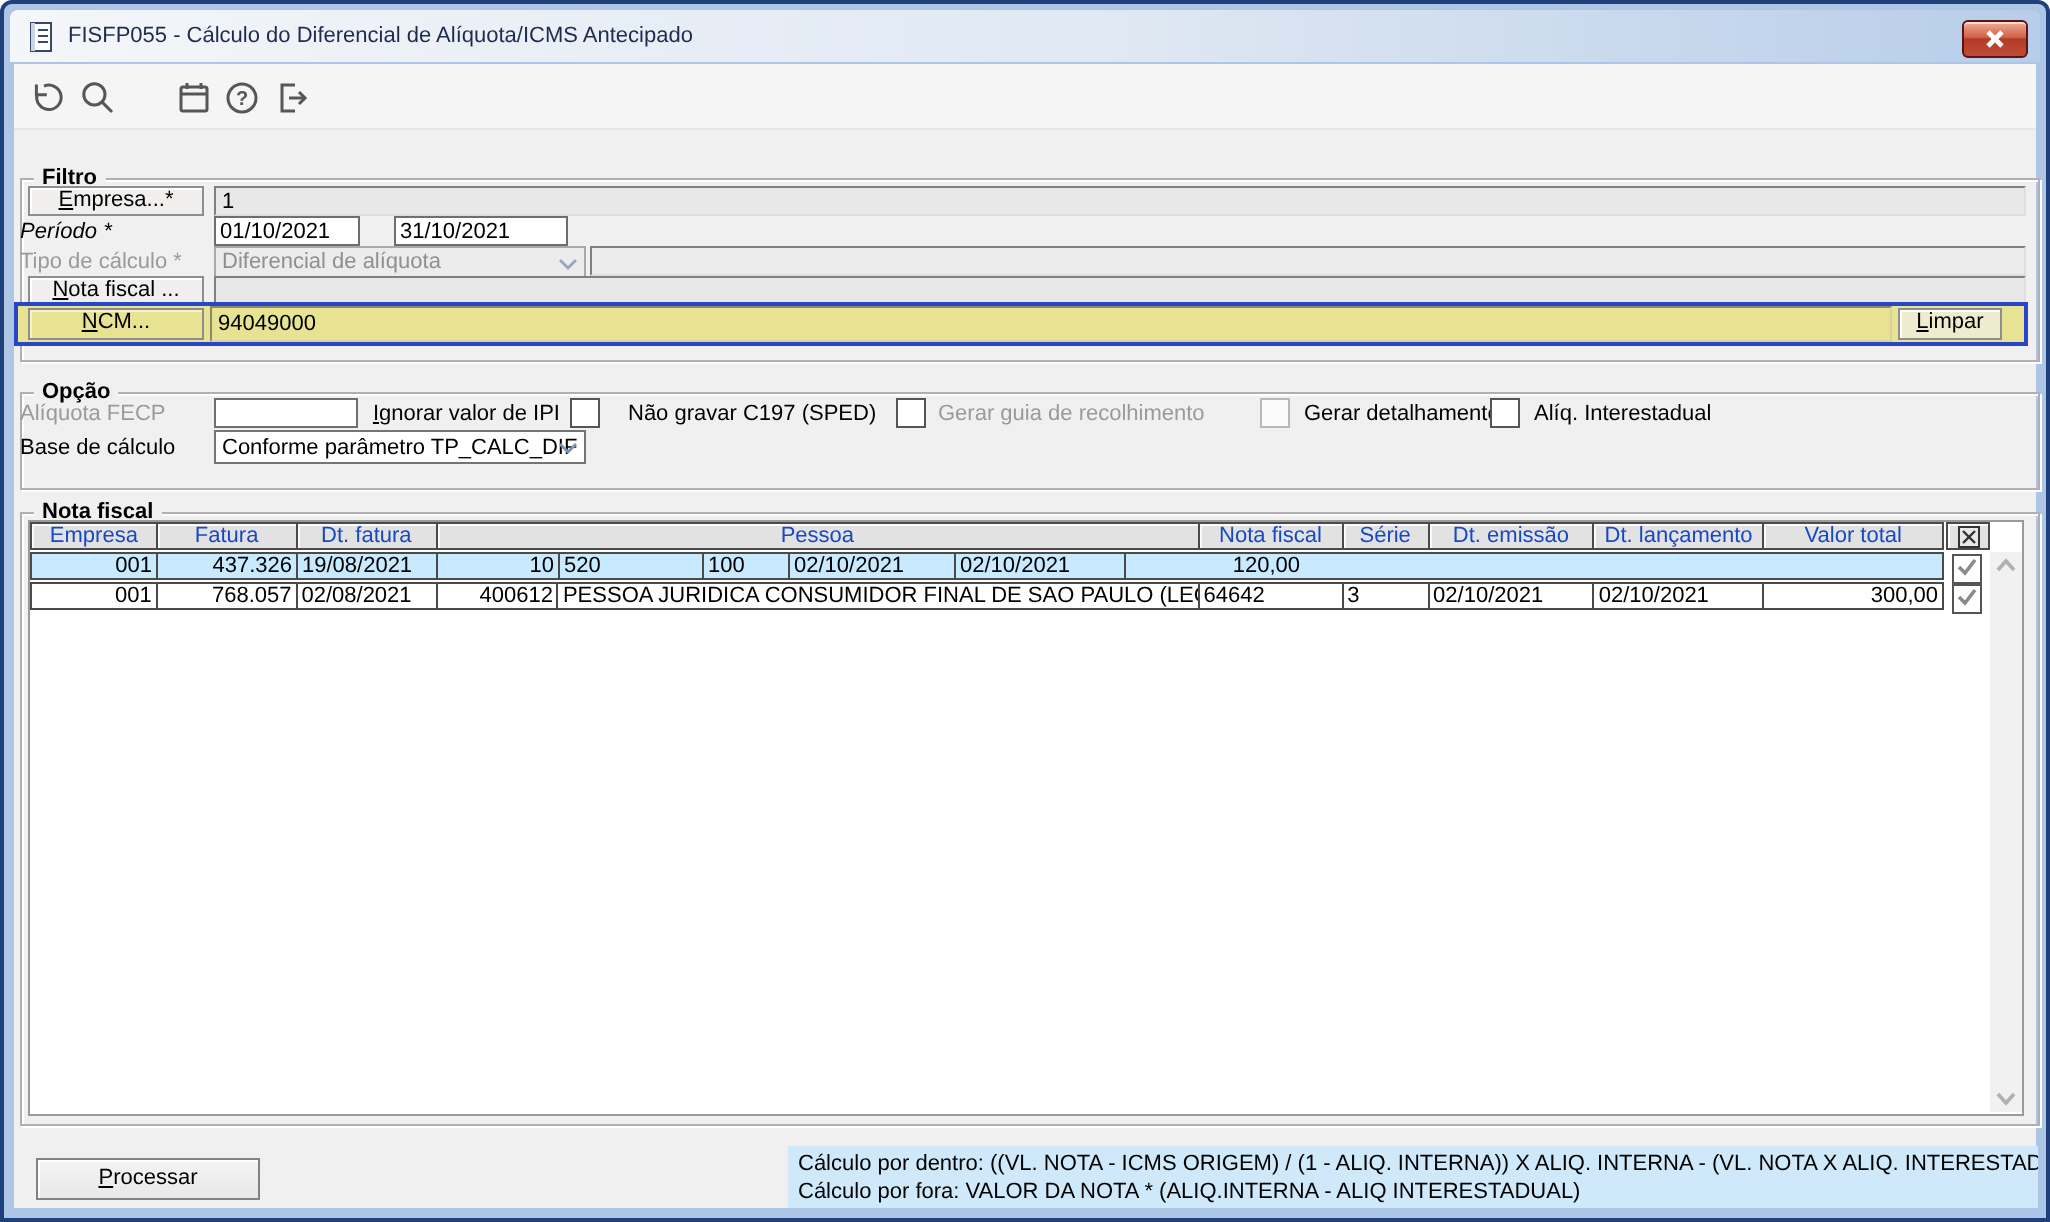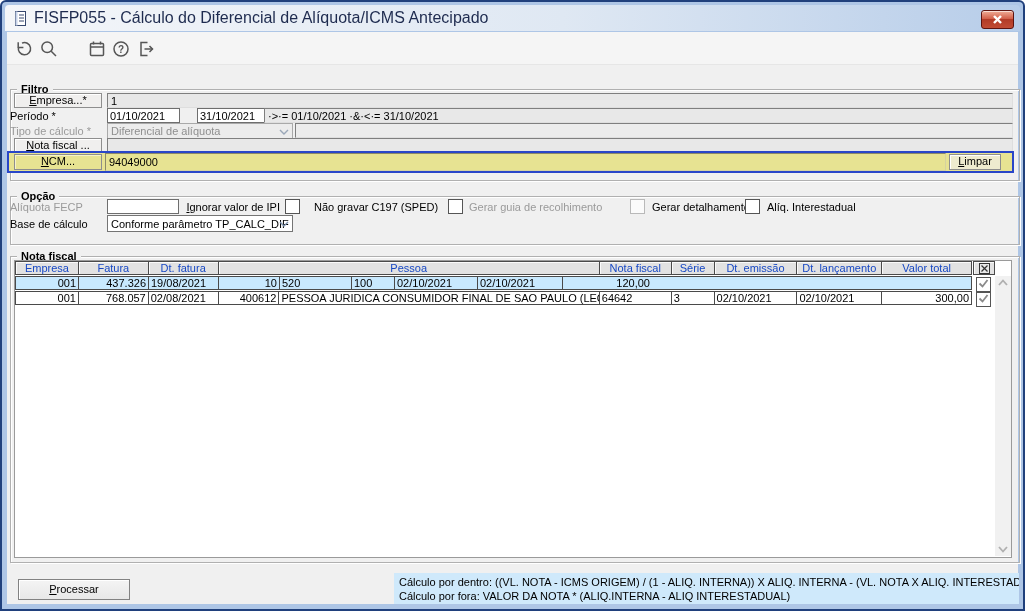--- a/index.html
+++ b/index.html
@@ -1,20 +1,20 @@
 <!DOCTYPE html>
 <html><head>
 <meta charset="utf-8">
 <style>
   html,body{margin:0;padding:0;background:#fff;}
   body{width:1025px;height:611px;position:relative;font-family:"Liberation Sans",sans-serif;font-size:11px;color:#000;overflow:hidden;}
   
   .frame{position:absolute;inset:0;background:#aec6e6;border:2px solid #20407c;border-radius:6px 6px 0 0;}
   .titlebar{position:absolute;left:3px;top:3px;right:3px;height:26px;background:linear-gradient(to right,#f4f6f9 0%,#dfe8f3 55%,#b7cde9 100%);display:flex;align-items:center;border-radius:4px 4px 0 0;}
-  .title-text{margin-left:6px;font-size:16px;color:#1e2b4f;white-space:nowrap;}
+  .title-text{margin-left:6px;font-size:11px;color:#1e2b4f;white-space:nowrap;}
   .doc-icon{margin-left:8px;width:15px;height:17px;flex:0 0 auto;}
   .close-btn{position:absolute;right:6px;top:5px;width:31px;height:17px;border:1px solid #5e1410;border-radius:3px;background:linear-gradient(#f0ad97 0%,#d2604a 45%,#b23b27 50%,#c14c35 100%);box-shadow:inset 0 1px 0 rgba(255,255,255,.6);display:flex;align-items:center;justify-content:center;cursor:pointer;}
   .client{position:absolute;left:5px;top:30px;right:5px;bottom:5px;background:#f0f0f0;}
   
   .toolbar{position:absolute;left:0;top:0;width:100%;height:32px;background:#f5f5f5;border-bottom:1px solid #e6e6e6;}
   .tbtn{position:absolute;top:6px;width:22px;height:22px;display:flex;align-items:center;justify-content:center;cursor:pointer;}
   
   .group{position:absolute;border:1px solid #b0b0b0;box-shadow:1px 1px 0 #ffffff inset,1px 1px 0 #ffffff;}
   .group-label{position:absolute;top:-7px;left:6px;background:#f0f0f0;padding:0 4px;font-weight:bold;font-size:11px;color:#000;}
   
@@ -121,24 +121,23 @@
       </div>
     </div>
 
     <div class="group" style="left:3px;top:57px;width:1008px;height:90px;">
       <span class="group-label">Filtro</span>
     </div>
 
     <div class="btn" style="left:7px;top:61px;width:88px;height:15px;"><u>E</u>mpresa...*</div>
     <div class="field" style="left:100px;top:61px;width:906px;height:15px;">1</div>
 
-    <div class="lbl" style="left:3px;top:77px;">Período *</div>
+    <div class="lbl" style="left:3px;top:77px;font-style:italic;">Período *</div>
     <div class="input" style="left:100px;top:76px;width:73px;height:15px;">01/10/2021</div>
     <div class="input" style="left:178px;top:76px;width:87px;height:15px;margin-left:12px;">31/10/2021</div>
-    <div class="field" style="left:257px;top:76px;width:749px;height:15px;">·&gt;·= 01/10/2021  ·&amp;·&lt;·= 31/10/2021</div>
 
     <div class="lbl dis" style="left:3px;top:92px;">Tipo de cálculo *</div>
     <div class="combo dis" style="left:100px;top:91px;width:186px;height:16px;">
       <span>Diferencial de alíquota</span>
       <svg class="chev" width="10" height="6" viewBox="0 0 10 6" fill="none" stroke="#9aa7b8" stroke-width="1.4">
           <polyline points="1,1 5,5 9,1"></polyline>
         </svg>
     </div>
     <div class="field" style="left:288px;top:91px;width:718px;height:15px;background:#ececec;"></div>
 

